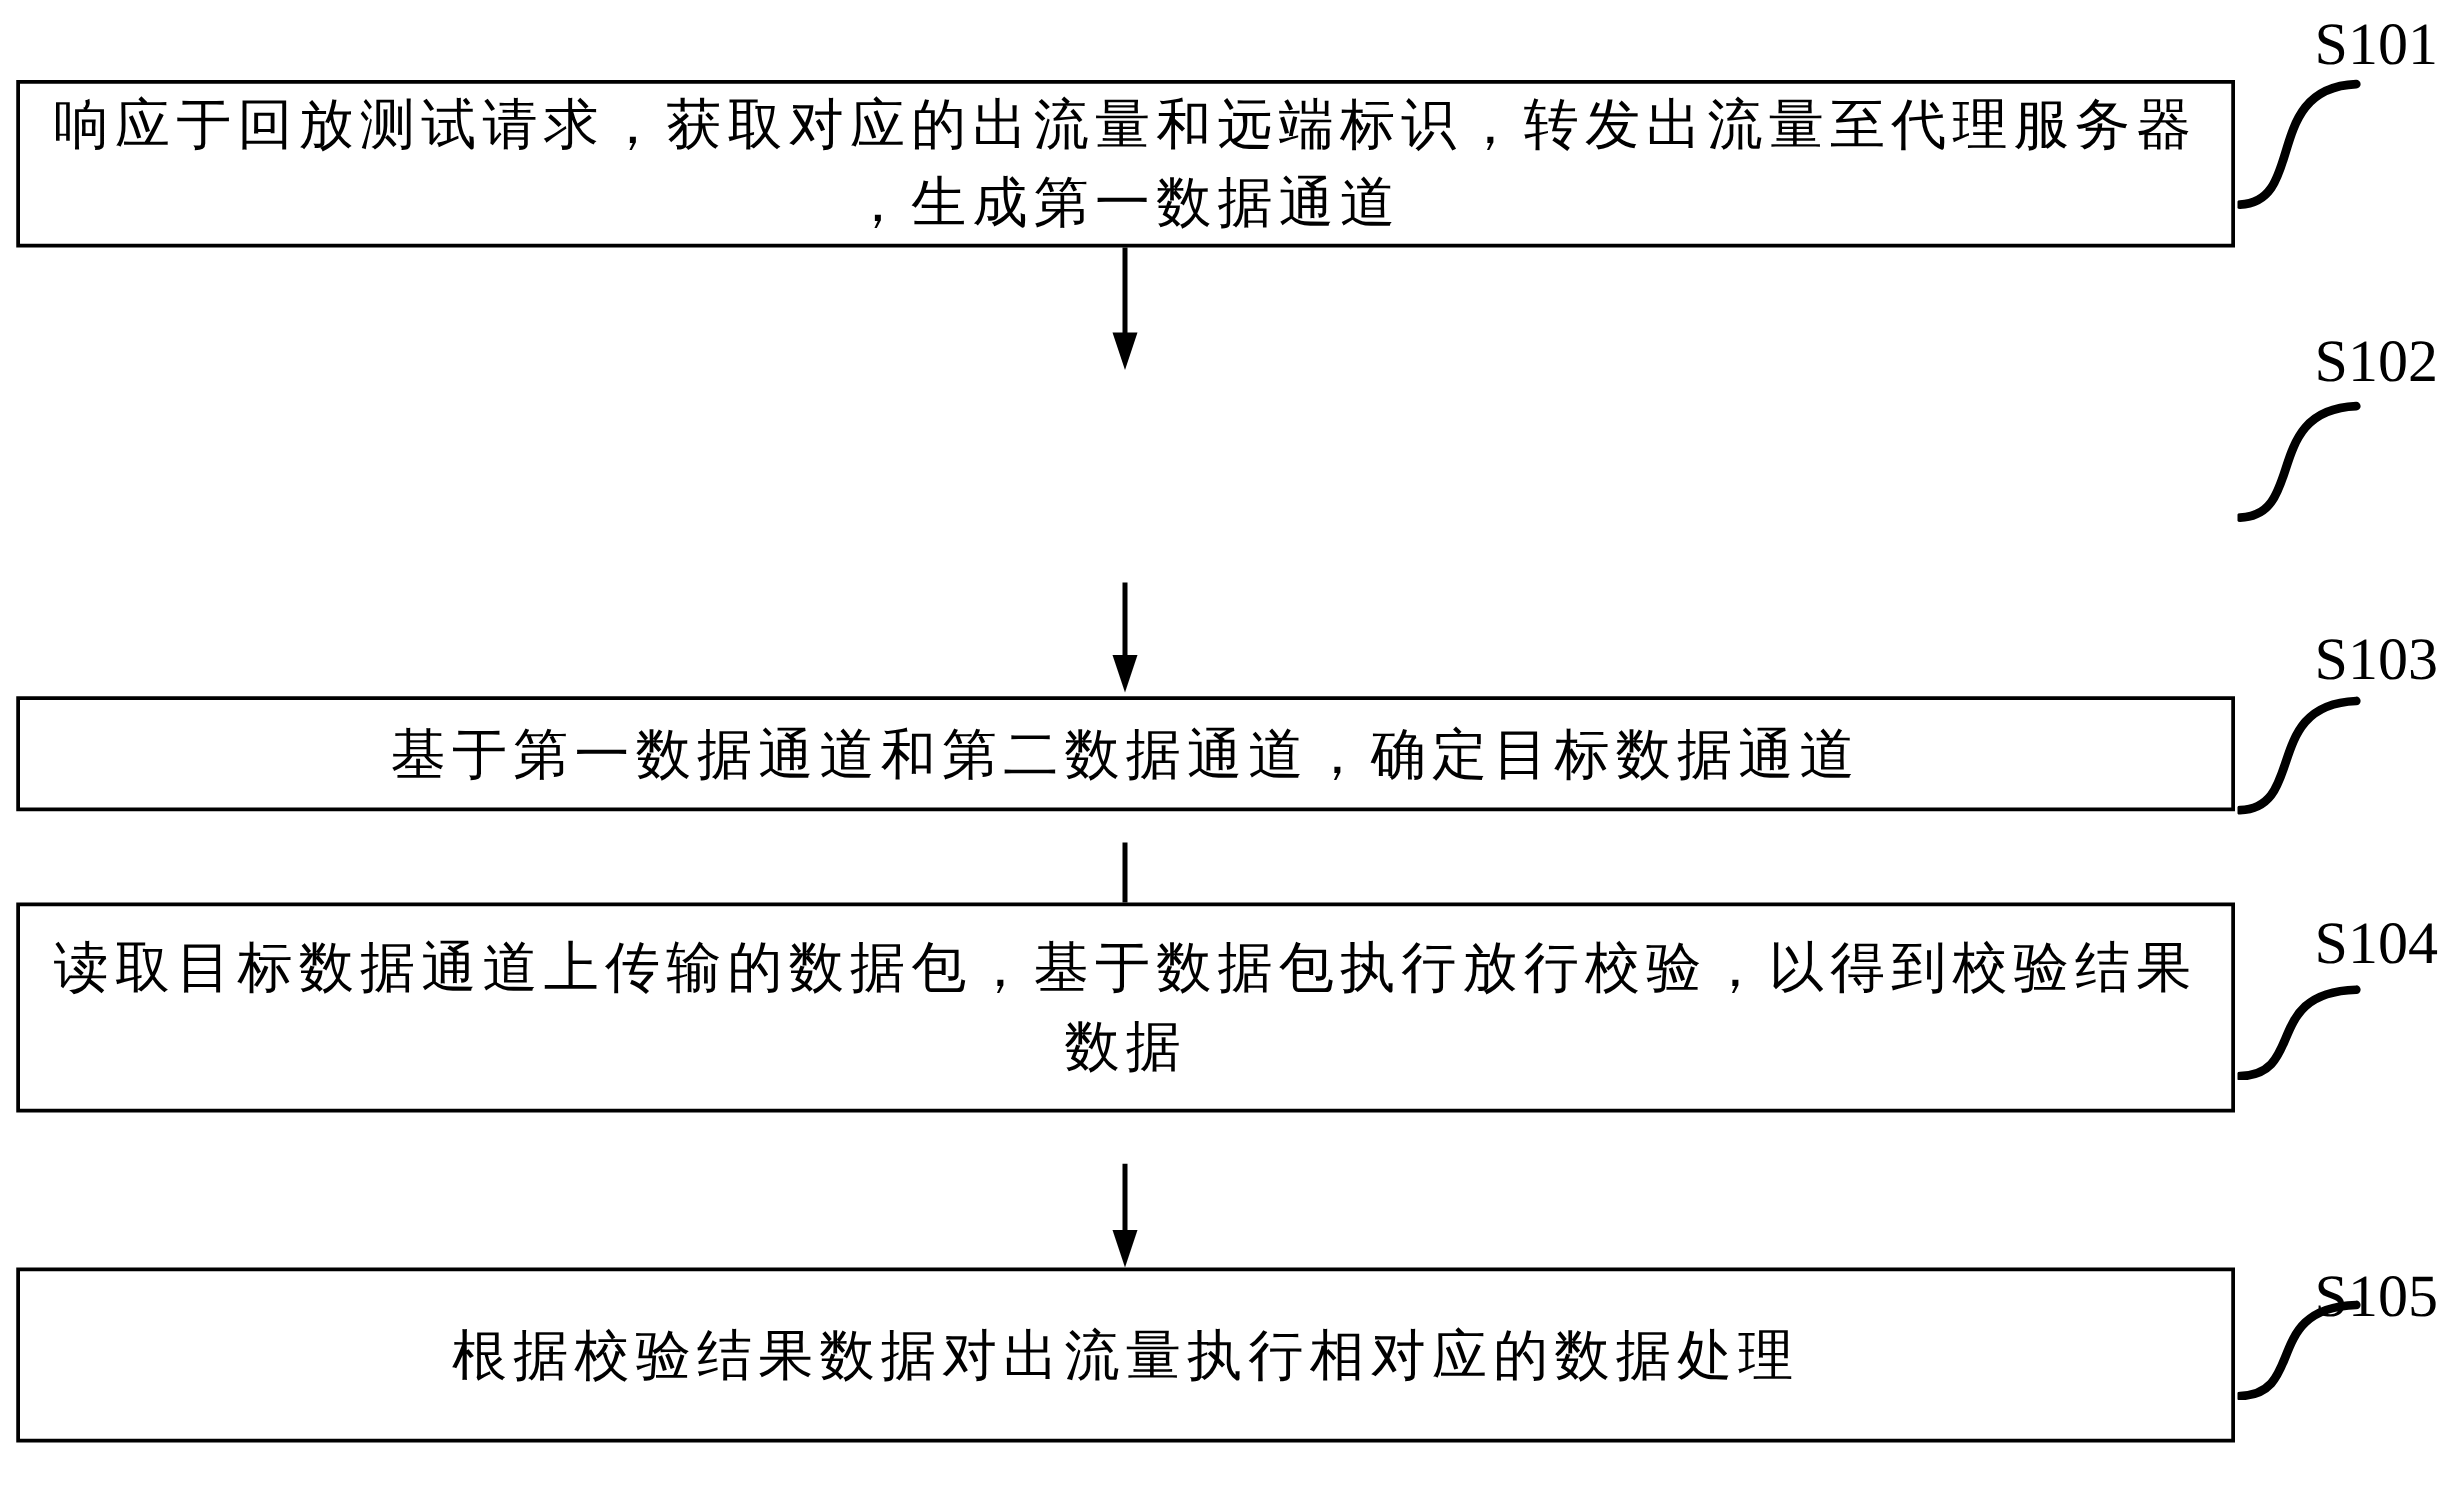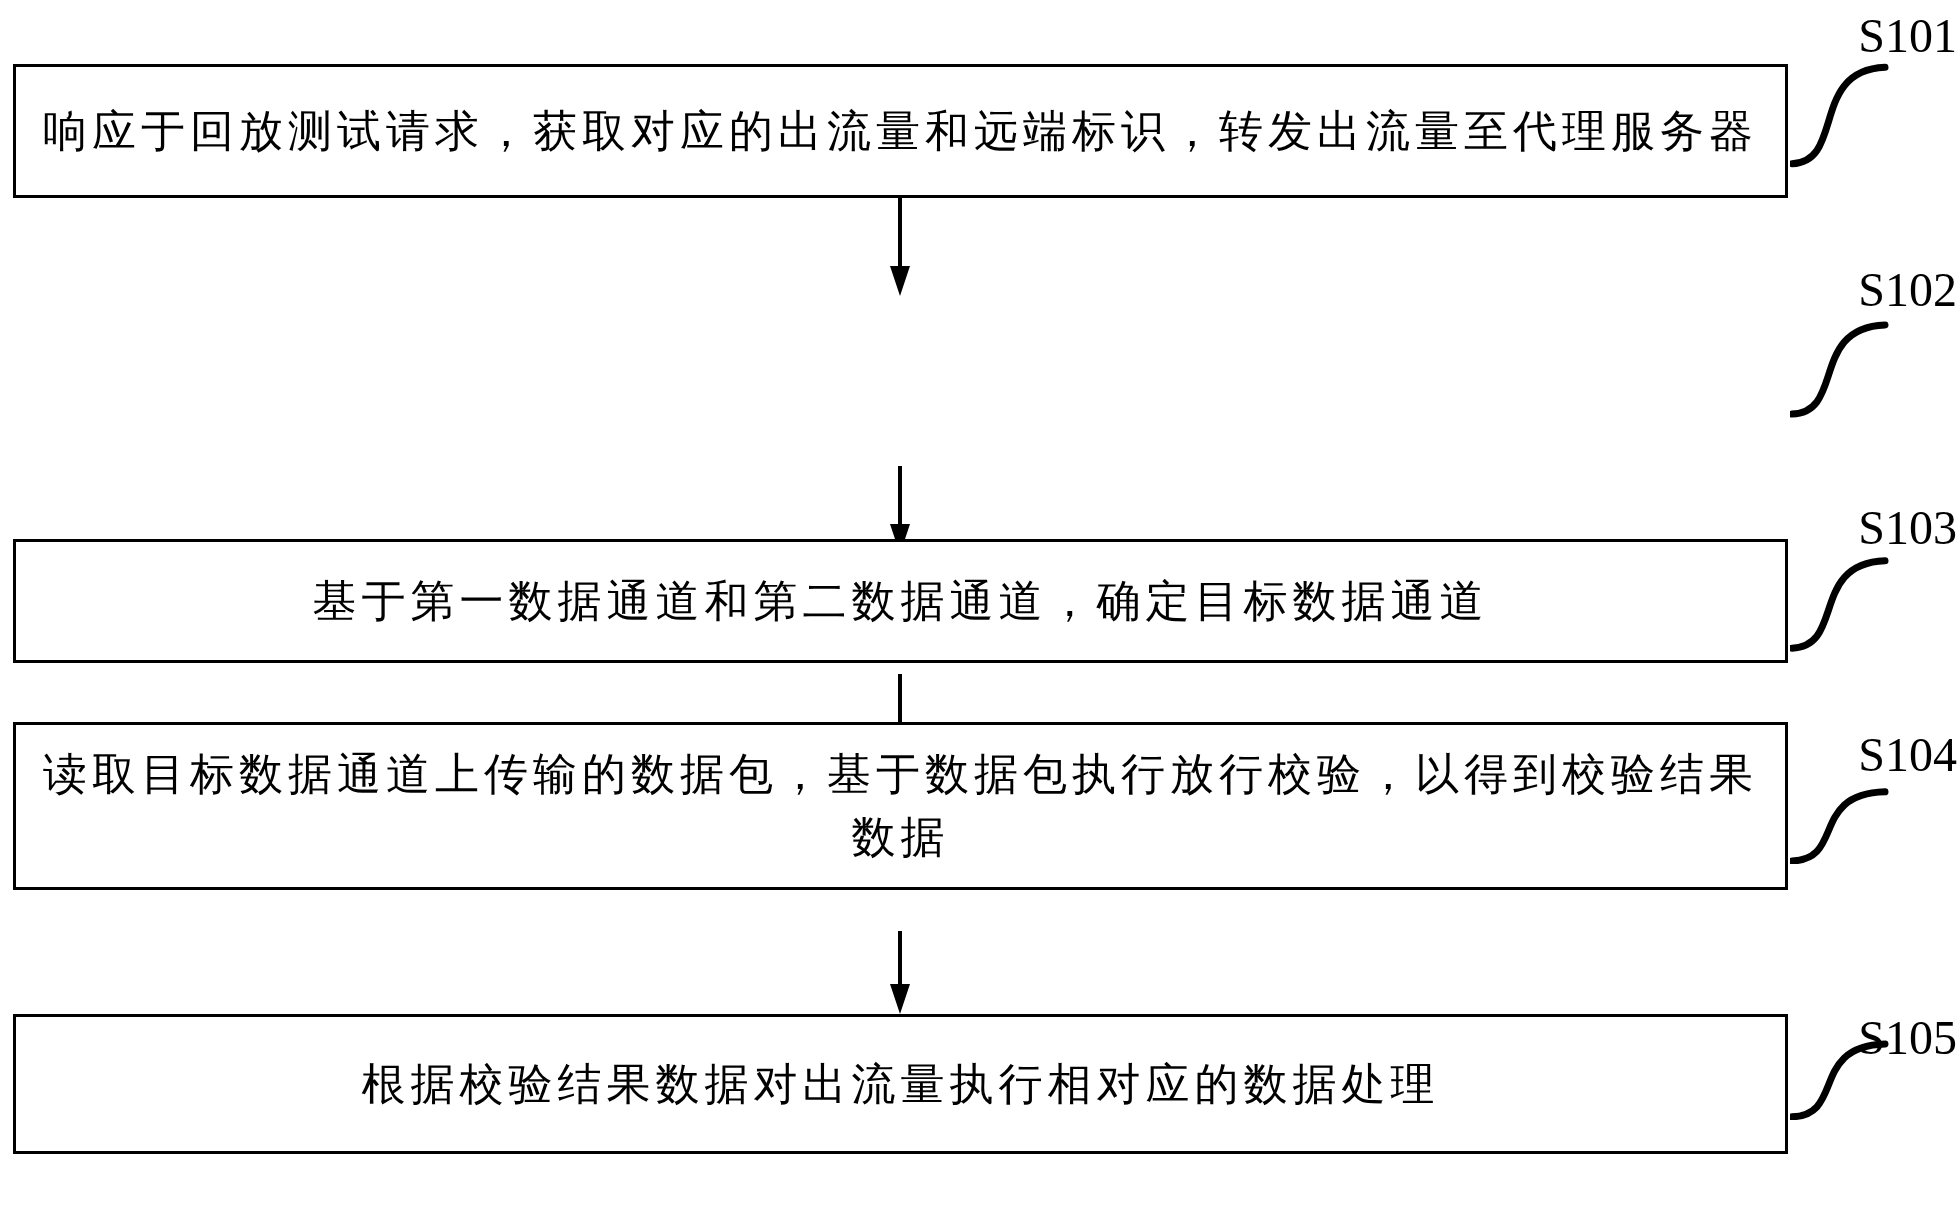--- a/index.html
+++ b/index.html
@@ -26,21 +26,21 @@
     line-height:63px;
     letter-spacing:5px;
     color:#000;
     white-space:nowrap;
   }
   .slabel{
     position:absolute;
     left:1845px;width:112px;
     font-size:48px;
     color:#000;
-    text-align:right;
+    text-align:center;
     white-space:nowrap;
   }
   .varrow{
     position:absolute;
     width:0;
   }
   .varrow .shaft{
     position:absolute;
     left:-2px;top:0;
     width:4px;
@@ -67,20 +67,21 @@
     vector-effect:non-scaling-stroke;
   }
 </style>
 </head>
 <body>
 
 <div id="canvas">
 
   <div class="box" style="top:64px;height:134px">
     <div class="tline">响应于回放测试请求，获取对应的出流量和远端标识，转发出流量至代理服务器</div>
+    <div class="tline">，生成第一数据通道</div>
   </div>
   <div class="slabel" style="top:8px">S101</div>
   <div class="curve" style="top:62px;height:106px">
     <svg viewBox="0 0 100 100" preserveAspectRatio="none">
         <path d="M2,96 C55,94 20,8 95,5"></path>
       </svg>
   </div>
 
   <div class="varrow" style="left:900px;top:198px;height:98px">
     <div class="shaft" style="height:72px"></div>
@@ -92,21 +93,21 @@
     <svg viewBox="0 0 100 100" preserveAspectRatio="none">
         <path d="M2,96 C55,94 20,8 95,5"></path>
       </svg>
   </div>
 
   <div class="varrow" style="left:900px;top:466px;height:88px">
     <div class="shaft" style="height:62px"></div>
     <div class="head"></div>
   </div>
 
-  <div class="box" style="top:539px;height:124px">
+  <div class="box" style="top:557px;height:92px">
     <div class="tline">基于第一数据通道和第二数据通道，确定目标数据通道</div>
   </div>
   <div class="slabel" style="top:500px">S103</div>
   <div class="curve" style="top:556px;height:96px">
     <svg viewBox="0 0 100 100" preserveAspectRatio="none">
         <path d="M2,96 C55,94 20,8 95,5"></path>
       </svg>
   </div>
 
   <div class="varrow" style="left:900px;top:674px;height:89px">

